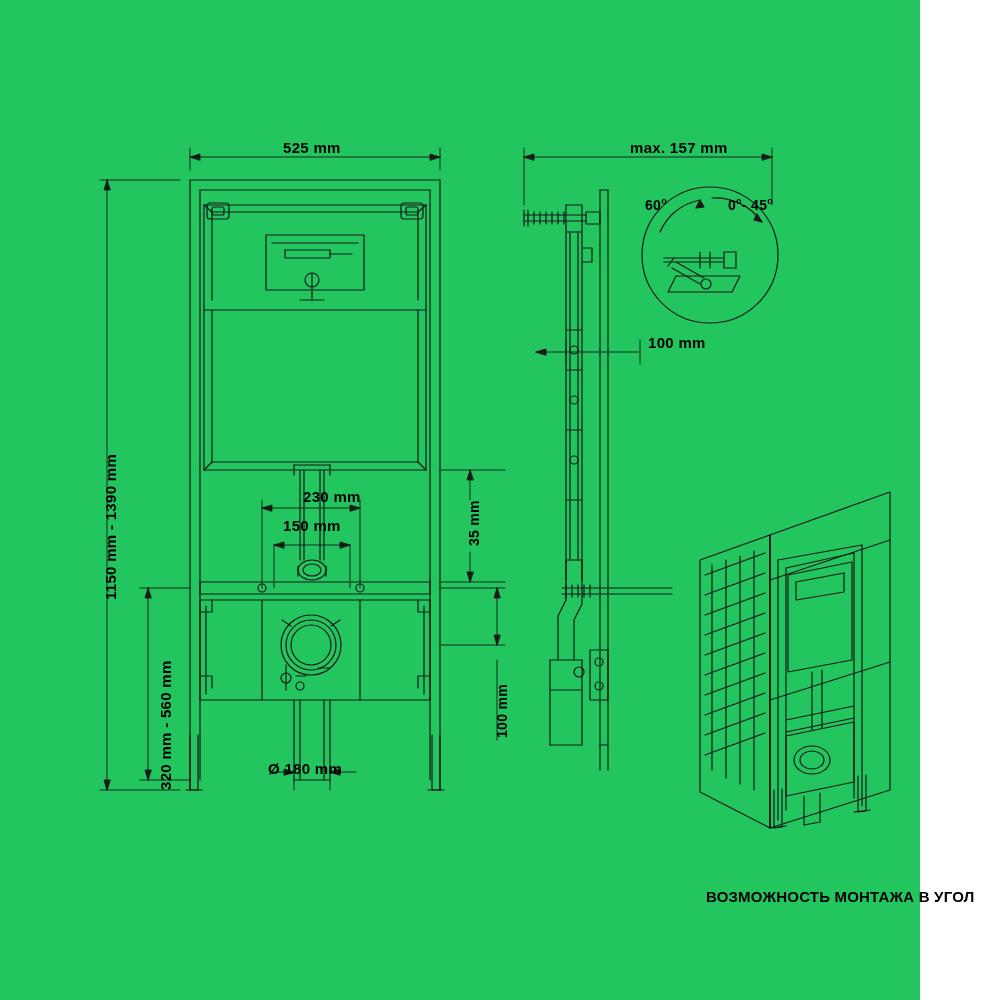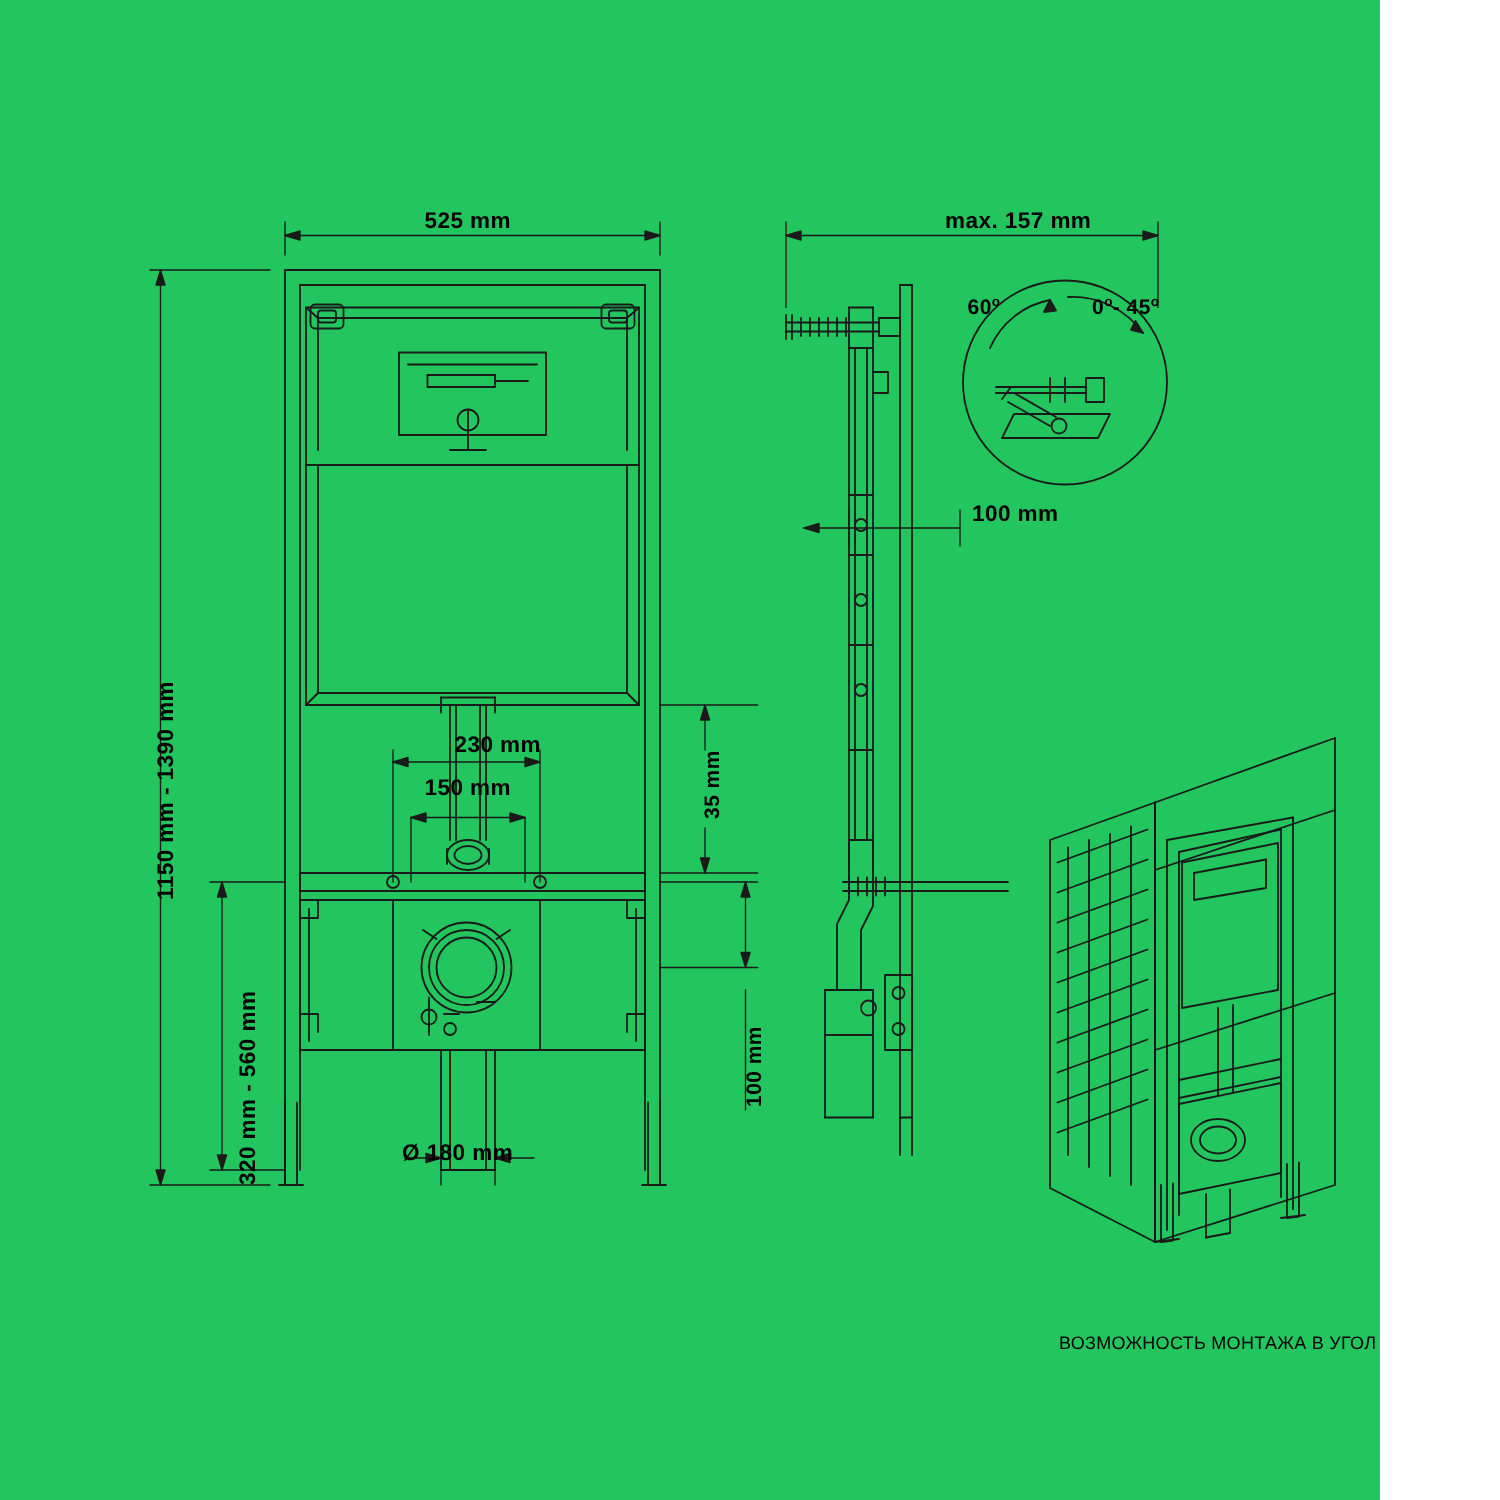--- a/index.html
+++ b/index.html
@@ -39,22 +39,22 @@
   .dim-label.small {
     font-size: 14px;
   }
   .vert {
     transform-origin: 0 0;
     transform: rotate(-90deg);
   }
   .caption {
     position: absolute;
     font-family: "Liberation Sans", sans-serif;
-    font-weight: normal;
-    font-size: 12px;
+    font-weight: bold;
+    font-size: 15px;
     letter-spacing: 0.2px;
     color: #000;
     white-space: nowrap;
   }
 </style>
 </head>
 <body>
 
 <div id="sheet">
 

